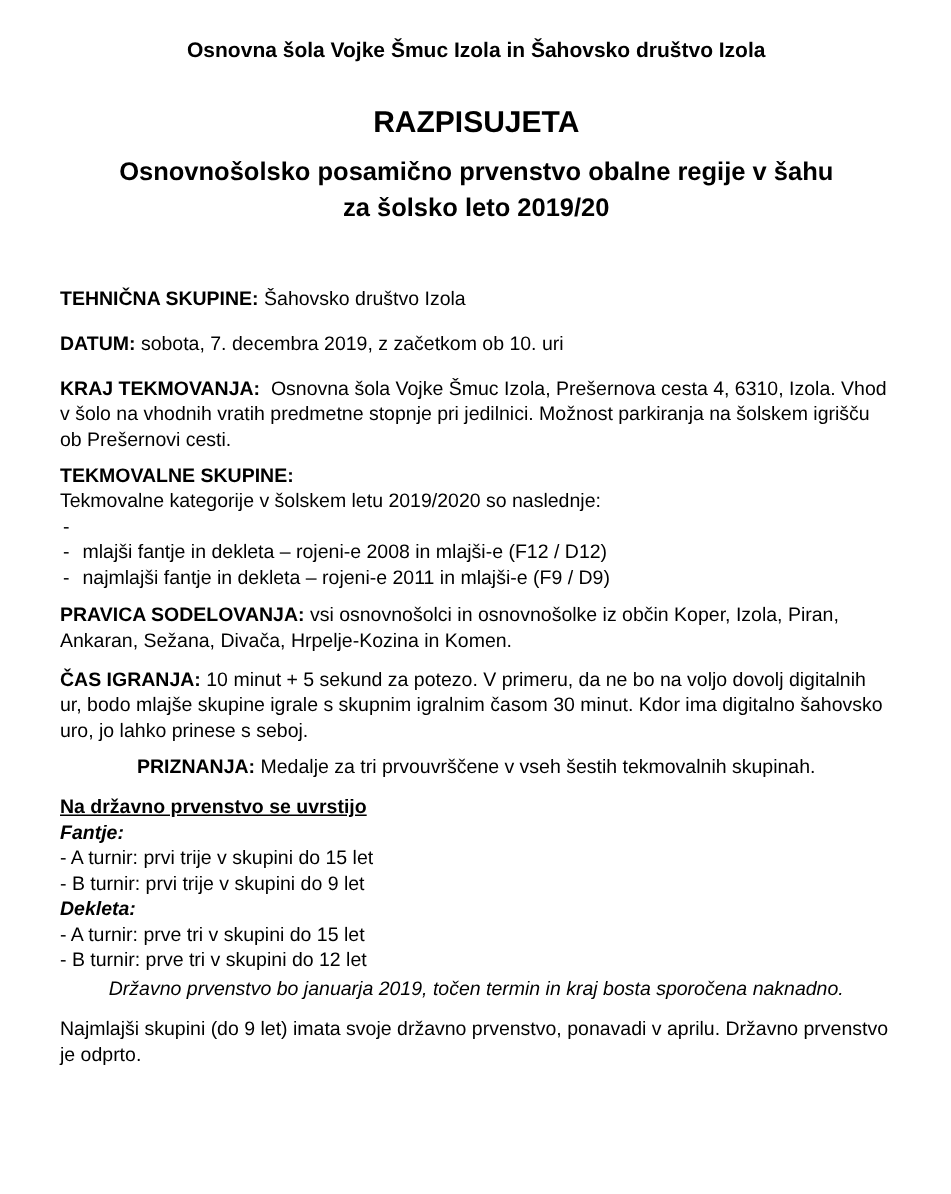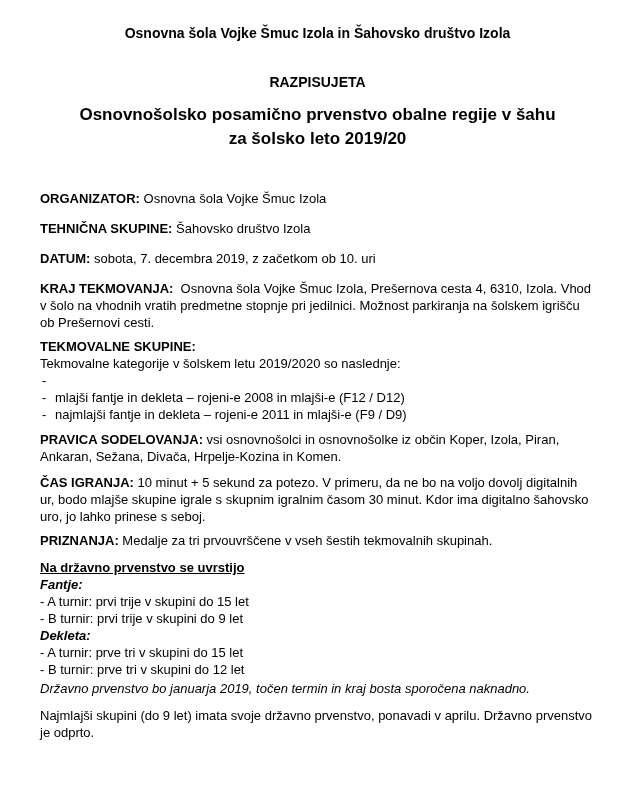--- a/index.html
+++ b/index.html
@@ -19,51 +19,48 @@
     font-size: 13px;
     line-height: 17px;
     overflow: hidden;
   }
   .t { white-space: pre-wrap; }
   .b { font-weight: bold; }
   .i { font-style: italic; }
   .u { text-decoration: underline; }
 
   .doc-header   { font-size: 14px; line-height: 18px; font-weight: bold; text-align: center; margin: 0 0 30px 0; }
-  .announce     { font-size: 14px; line-height: 20px; font-weight: bold; text-align: center; margin: 0 0 11px 0; }
+  .announce     { font-size: 20px; line-height: 20px; font-weight: bold; text-align: center; margin: 0 0 11px 0; }
   .main-title   { font-size: 17px; line-height: 24px; font-weight: bold; text-align: center; margin: 0 0 39px 0; }
 
   .para  { margin: 0 0 13px 0; }
   .mb2   { margin-bottom: 2px; }
   .mb7   { margin-bottom: 7px; }
   .mb8   { margin-bottom: 8px; }
   .mb9   { margin-bottom: 9px; }
-  .mb10  { margin-bottom: 10px; }
+  .mb10  { margin-bottom: 10px; text-align: center; }
 
   .bullet-row  { display: flex; padding-left: 2px; }
   .bullet-dash { flex: 0 0 13px; width: 13px; }
   .qual-line   { white-space: pre-wrap; }
 </style>
 </head>
 <body>
 
 <div class="page">
 
   <div class="doc-header">Osnovna šola Vojke Šmuc Izola in Šahovsko društvo Izola</div>
 
   <div class="announce">RAZPISUJETA</div>
 
   <div class="main-title">
     <span>Osnovnošolsko posamično prvenstvo obalne regije v šahu</span><br>
     <span>za šolsko leto 2019/20</span>
   </div>
 
-  <div class="para">
-    <span class="b t">ORGANIZATOR:</span><span class="t"> Osnovna šola Vojke Šmuc Izola</span>
-  </div>
 
   <div class="para">
     <span class="b t">TEHNIČNA SKUPINE:</span><span class="t"> Šahovsko društvo Izola</span>
   </div>
 
   <div class="para">
     <span class="b t">DATUM:</span><span class="t"> sobota, 7. decembra 2019, z začetkom ob 10. uri</span>
   </div>
 
   <div class="para mb7">

